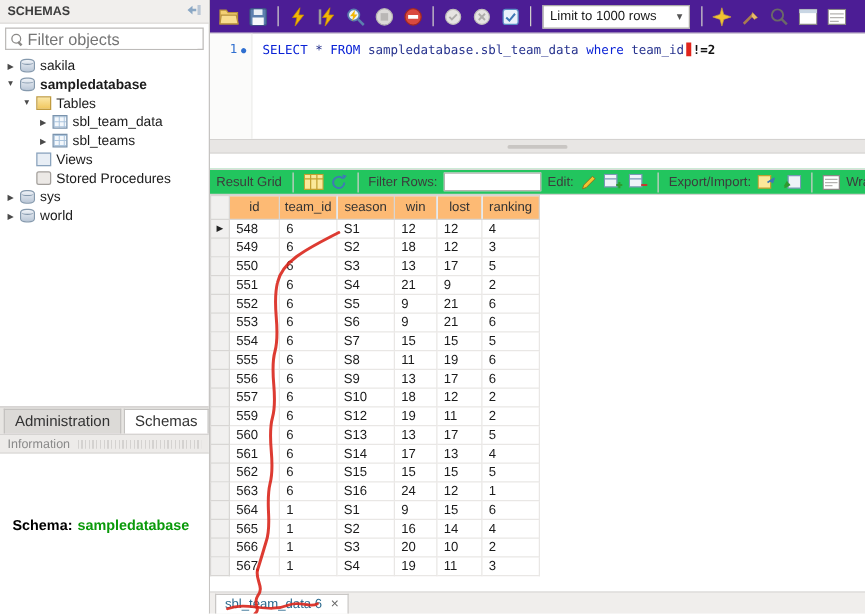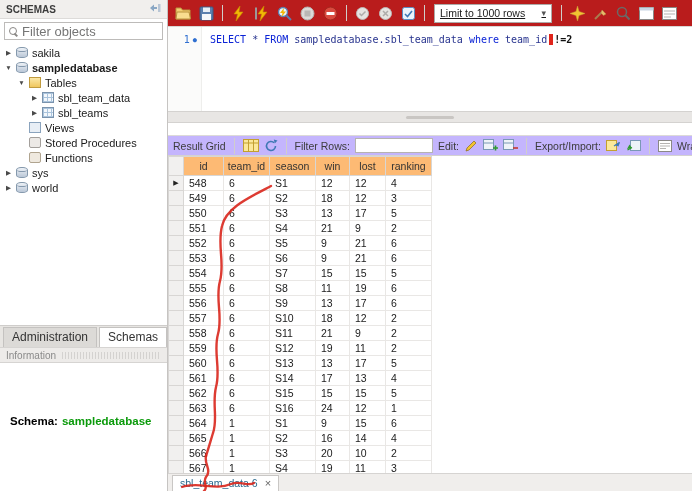--- a/index.html
+++ b/index.html
@@ -33,40 +33,40 @@
   .side-tab { font-size:12px; padding:2px 8px 3px; background:#dcdad7; border:1px solid #c4c2c0; border-bottom:none; color:#333; cursor:default; }
   .side-tab.active { background:#fff; }
   .info-header { flex:none; height:16px; background:#edebe9; border-top:1px solid #d6d4d2; border-bottom:1px solid #d6d4d2; display:flex; align-items:center; padding:0 6px; font-size:10px; color:#8a8a8a; }
   .info-header::after { content:""; flex:1; height:7px; margin-left:6px; background:repeating-linear-gradient(90deg,#d4d2d0 0 1px, transparent 1px 3px); }
   .sidebar-bottom { flex:none; height:128px; background:#fff; padding:52px 0 0 10px; }
   .schema-label { font-weight:bold; color:#000; font-size:11.5px; }
   .schema-name { font-weight:bold; color:#0a9a0a; font-size:11.5px; margin-left:4px; }
 
   
   .main { flex:1; display:flex; flex-direction:column; min-width:0; position:relative; }
-  .toolbar { flex:none; height:27px; background:#b91c1c; border-bottom:1px solid #d9d7d5; display:flex; align-items:center; padding:0 5px; gap:2px; overflow:hidden;text-decoration:underline; }
+  .toolbar { flex:none; height:27px; background:#4c1d95; border-bottom:1px solid #d9d7d5; display:flex; align-items:center; padding:0 5px; gap:2px; overflow:hidden; }
   .tbtn { width:21px; height:21px; display:flex; align-items:center; justify-content:center; flex:none; cursor:default; }
   .tsep { width:1px; height:16px; background:#d0cecb; margin:0 3px; flex:none; }
   .limit-select { height:19px; border:1px solid #acaaa8; background:#fff; display:flex; align-items:center; justify-content:space-between; font-size:10.5px; padding:0 5px; gap:8px; margin:0 4px; width:118px; flex:none; }
   .dd-arrow { color:#555; font-size:9px; }
 
   .editor { flex:none; height:84px; background:#fff; display:flex; position:relative; }
   .gutter { width:34px; flex:none; background:#fbfbfa; border-right:1px solid #eeeeec; display:flex; justify-content:flex-end; align-items:flex-start; gap:3px; padding:7px 4px 0 0; font-family:"DejaVu Sans Mono",monospace; font-size:10px; color:#2f6fd0; }
   .stmt-dot { font-size:7px; line-height:12px; color:#2f6fd0; }
   .codeline { padding:7px 0 0 8px; font-family:"DejaVu Sans Mono",monospace; font-size:10px; white-space:pre; }
   .kw { color:#0b23d6; }
   .ident { color:#27338e; }
   .op { color:#111; font-weight:bold; }
   .red-cursor { display:inline-block; width:4px; height:11px; background:#e0241b; vertical-align:-2px; margin:0 1px 0 2px; }
 
   .splitter { flex:none; height:12px; background:#e8e6e4; border-top:1px solid #d4d2d0; border-bottom:1px solid #d4d2d0; display:flex; align-items:center; justify-content:center; }
   .grip { width:48px; height:3px; background:#c9c6c3; border-radius:2px; }
   .gap { flex:none; height:12px; background:#fff; }
 
-  .result-toolbar { flex:none; height:21px; background:#c4b5fd; border-top:1px solid #dcdad8; border-bottom:1px solid #d4d2d0; display:flex; align-items:center; font-size:10.5px; color:#3c3c3c; padding:0 5px; gap:5px; white-space:nowrap; overflow:hidden; }
+  .result-toolbar { flex:none; height:21px; background:#22c55e; border-top:1px solid #dcdad8; border-bottom:1px solid #d4d2d0; display:flex; align-items:center; font-size:10.5px; color:#3c3c3c; padding:0 5px; gap:5px; white-space:nowrap; overflow:hidden; }
   .rt-label { flex:none; }
   .filter-input { width:78px; height:15px; border:1px solid #b5b3b1; background:#fff; flex:none; }
   .ricon { display:flex; align-items:center; flex:none; cursor:default; }
 
   .grid-wrap { flex:1; background:#fff; overflow:hidden; position:relative; }
   table.grid { border-collapse:collapse; table-layout:fixed; font-size:10.5px; }
   table.grid th { background:#fdba74; border:1px solid #d8d6d4; font-weight:normal; color:#333; height:16px; padding:3px 3px; text-align:center; overflow:hidden; }
   table.grid td { border:1px solid #e9e7e5; height:15px; padding:0 5px; background:#fff; color:#1a1a1a; overflow:hidden; }
   table.grid .marker { background:#f1f0ef; border-color:#d8d6d4; text-align:center; font-size:7px; color:#222; padding:0; }
 
@@ -123,25 +123,20 @@
         </div>
         <div class="tree-row" style="padding-left: 16px;">
           <span class="expander"></span>
           <span class="tree-icon views-icon"></span>
           <span class="tree-label">Views</span>
         </div>
         <div class="tree-row" style="padding-left: 16px;">
           <span class="expander"></span>
           <span class="tree-icon stored-procedures-icon"></span>
           <span class="tree-label">Stored Procedures</span>
-        </div>
-        <div class="tree-row" style="padding-left: 16px;">
-          <span class="expander"></span>
-          <span class="tree-icon functions-icon"></span>
-          <span class="tree-label">Functions</span>
         </div>
         <div class="tree-row" style="padding-left: 3px;">
           <span class="expander">▶</span>
           <span class="tree-icon schema-icon"></span>
           <span class="tree-label">sys</span>
         </div>
         <div class="tree-row" style="padding-left: 3px;">
           <span class="expander">▶</span>
           <span class="tree-icon schema-icon"></span>
           <span class="tree-label">world</span>
@@ -456,29 +451,20 @@
               <td class="marker"></td>
               <td>557</td>
               <td>6</td>
               <td>S10</td>
               <td>18</td>
               <td>12</td>
               <td>2</td>
             </tr>
             <tr>
               <td class="marker"></td>
-              <td>558</td>
-              <td>6</td>
-              <td>S11</td>
-              <td>21</td>
-              <td>9</td>
-              <td>2</td>
-            </tr>
-            <tr>
-              <td class="marker"></td>
               <td>559</td>
               <td>6</td>
               <td>S12</td>
               <td>19</td>
               <td>11</td>
               <td>2</td>
             </tr>
             <tr>
               <td class="marker"></td>
               <td>560</td>

